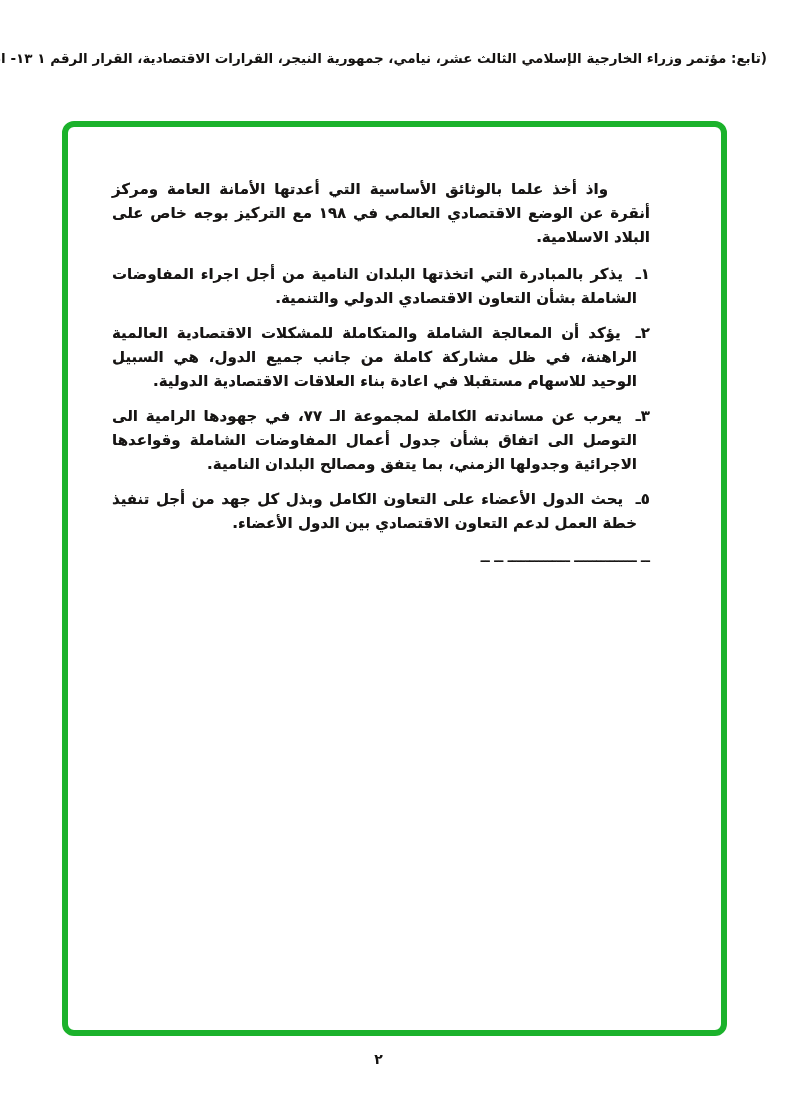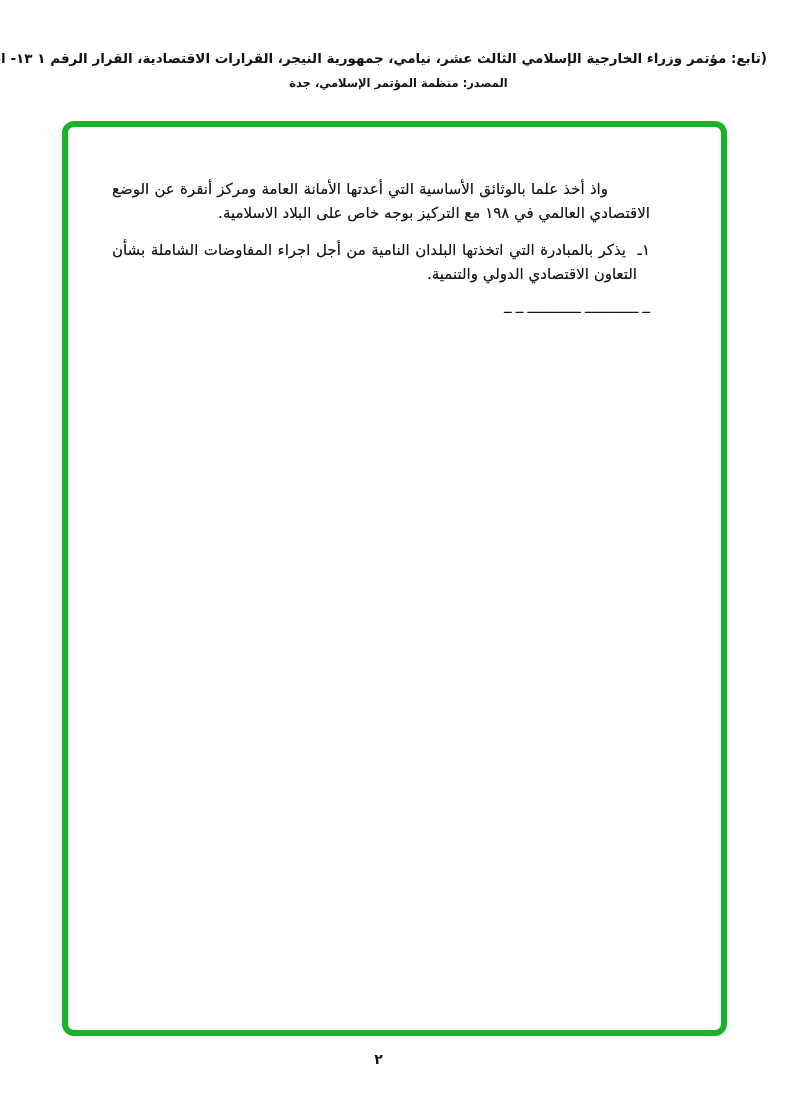--- a/index.html
+++ b/index.html
@@ -49,21 +49,21 @@
   
   .doc-body{
     position:absolute;
     top:177px;
     right:137px;
     width:538px;
     direction:rtl;
     text-align:justify;
     font-size:15px;
     line-height:24px;
-    font-weight:normal;
+    font-weight:bold;
     color:var(--ink);
     text-shadow:0 0 0.5px rgba(23,21,20,.55);
   }
   .intro{
     margin:0 0 13px 0;
     text-indent:42px;
   }
   .item{
     margin:0 0 11px 0;
     padding-right:13px;
@@ -89,30 +89,32 @@
     color:#141210;
   }
 </style>
 </head>
 <body>
 
 <div class="page">
 
   <div class="doc-header">
     <div class="line1">(تابع: مؤتمر وزراء الخارجية الإسلامي الثالث عشر، نيامي، جمهورية النيجر، القرارات الاقتصادية، القرار الرقم ١ ١٣- اق</div>
-    <div class="line2">المصدر: منظمة المؤتمر الإسلامي، جدة</div>
   </div>
 
   <div class="green-frame"></div>
 
   <div class="doc-body">
     <p class="intro">واذ أخذ علما بالوثائق الأساسية التي أعدتها الأمانة العامة ومركز أنقرة عن الوضع الاقتصادي العالمي في ١٩٨ مع التركيز بوجه خاص على البلاد الاسلامية.</p>
 
     <div id="items">
         <p class="item"><span class="num">١ـ</span><span> يذكر بالمبادرة التي اتخذتها البلدان النامية من أجل اجراء المفاوضات الشاملة بشأن التعاون الاقتصادي الدولي والتنمية.</span></p>
+        <p class="item"><span class="num">٢ـ</span><span> يؤكد أن المعالجة الشاملة والمتكاملة للمشكلات الاقتصادية العالمية الراهنة، في ظل مشاركة كاملة من جانب جميع الدول، هي السبيل الوحيد للاسهام مستقبلا في اعادة بناء العلاقات الاقتصادية الدولية.</span></p>
+        <p class="item"><span class="num">٣ـ</span><span> يعرب عن مساندته الكاملة لمجموعة الـ ٧٧، في جهودها الرامية الى التوصل الى اتفاق بشأن جدول أعمال المفاوضات الشاملة وقواعدها الاجرائية وجدولها الزمني، بما يتفق ومصالح البلدان النامية.</span></p>
+        <p class="item"><span class="num">٥ـ</span><span> يحث الدول الأعضاء على التعاون الكامل وبذل كل جهد من أجل تنفيذ خطة العمل لدعم التعاون الاقتصادي بين الدول الأعضاء.</span></p>
       </div>
 
     <div class="separator">ــ  ــــــــــــــ  ــــــــــــــ  ــ  ــ</div>
   </div>
 
   <div class="page-number">٢</div>
 
 </div>
 
 </body></html>

